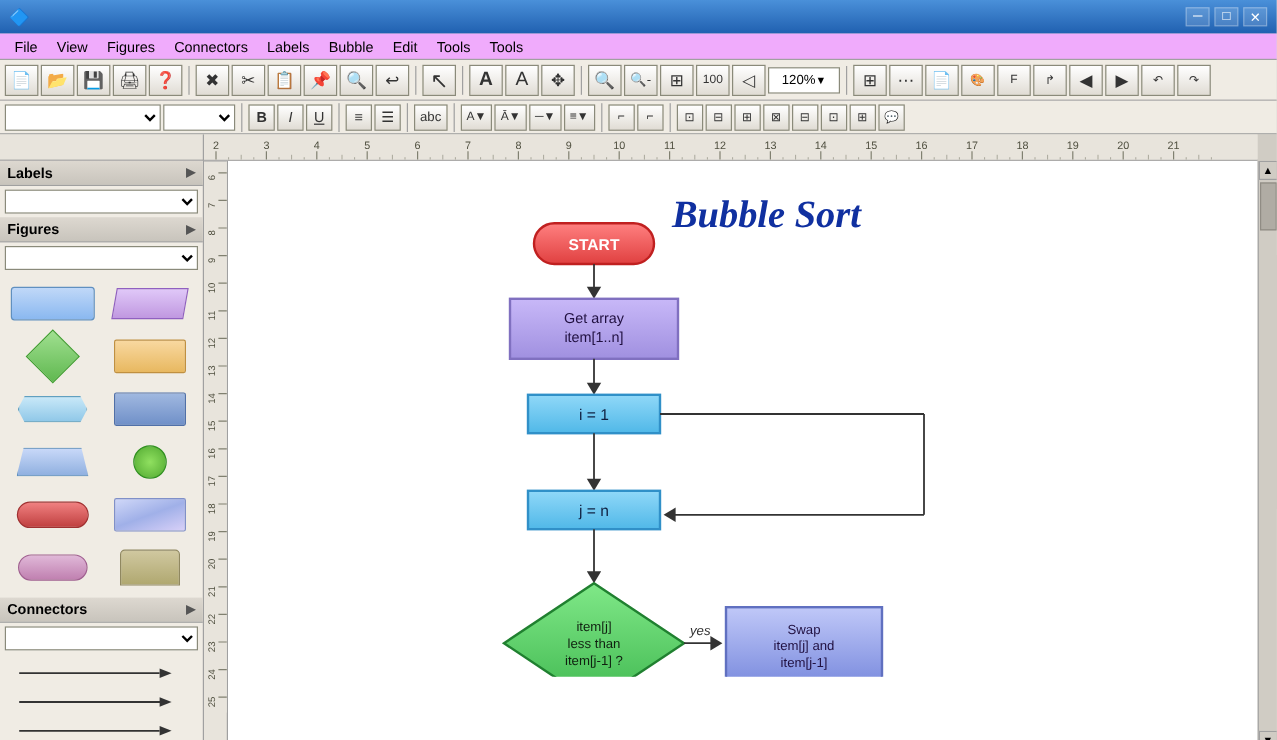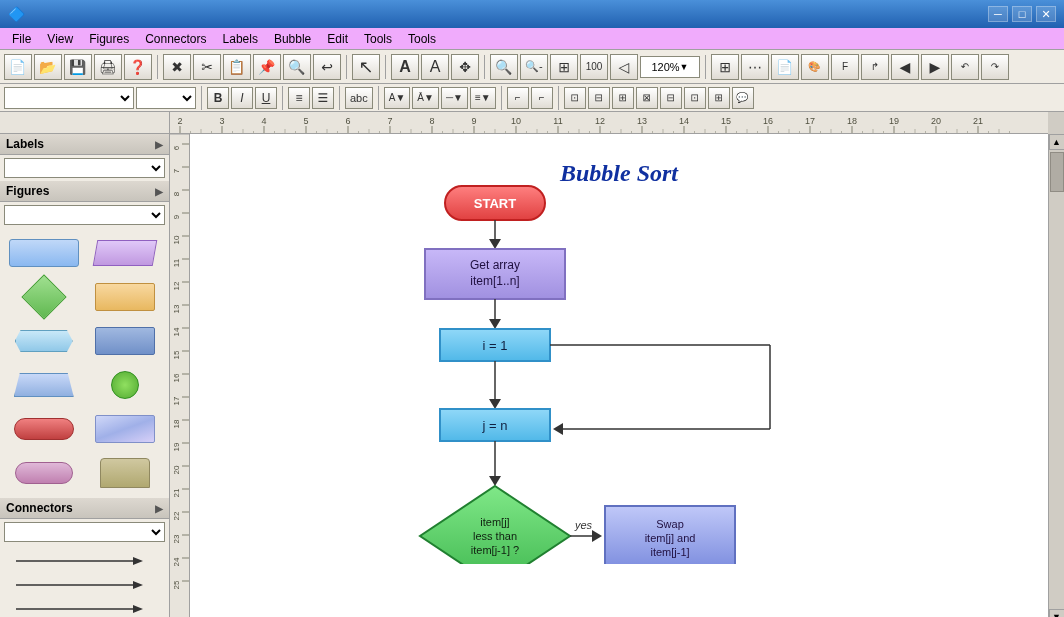--- a/index.html
+++ b/index.html
@@ -447,21 +447,21 @@
         <line x1="12" y1="424" x2="20" y2="424" stroke="#808070" stroke-width="1"></line>
         <text x="9" y="428" text-anchor="middle" font-size="8" fill="#505040" transform="rotate(-90,9,428)">24</text>
         <line x1="12" y1="447" x2="20" y2="447" stroke="#808070" stroke-width="1"></line>
         <text x="9" y="451" text-anchor="middle" font-size="8" fill="#505040" transform="rotate(-90,9,451)">25</text>
       </svg>
   </div>
 
   <div class="canvas-col">
     <div id="canvas">
 
-      <div style="position:absolute;left:370px;top:25px;font-size:24px;font-style:italic;font-weight:bold;color:#1030a0;font-family:'Times New Roman',serif;line-height:1.2;">
+      <div style="position:absolute;left:370px;top:25px;font-size:32px;font-style:italic;font-weight:bold;color:#1030a0;font-family:'Times New Roman',serif;line-height:1.2;">
         <span>Bubble Sort</span><br>
         <br>
       </div>
 
       <svg style="position:absolute;left:0;top:0;width:800px;height:430px;">
 
         <rect x="255" y="52" width="100" height="34" rx="17" ry="17" fill="url(#startGrad)" stroke="#c02020" stroke-width="2"></rect>
         <text x="305" y="74" text-anchor="middle" font-weight="bold" font-size="13" fill="white">START</text>
 
         <line x1="305" y1="86" x2="305" y2="108" stroke="#333" stroke-width="1.5"></line>

